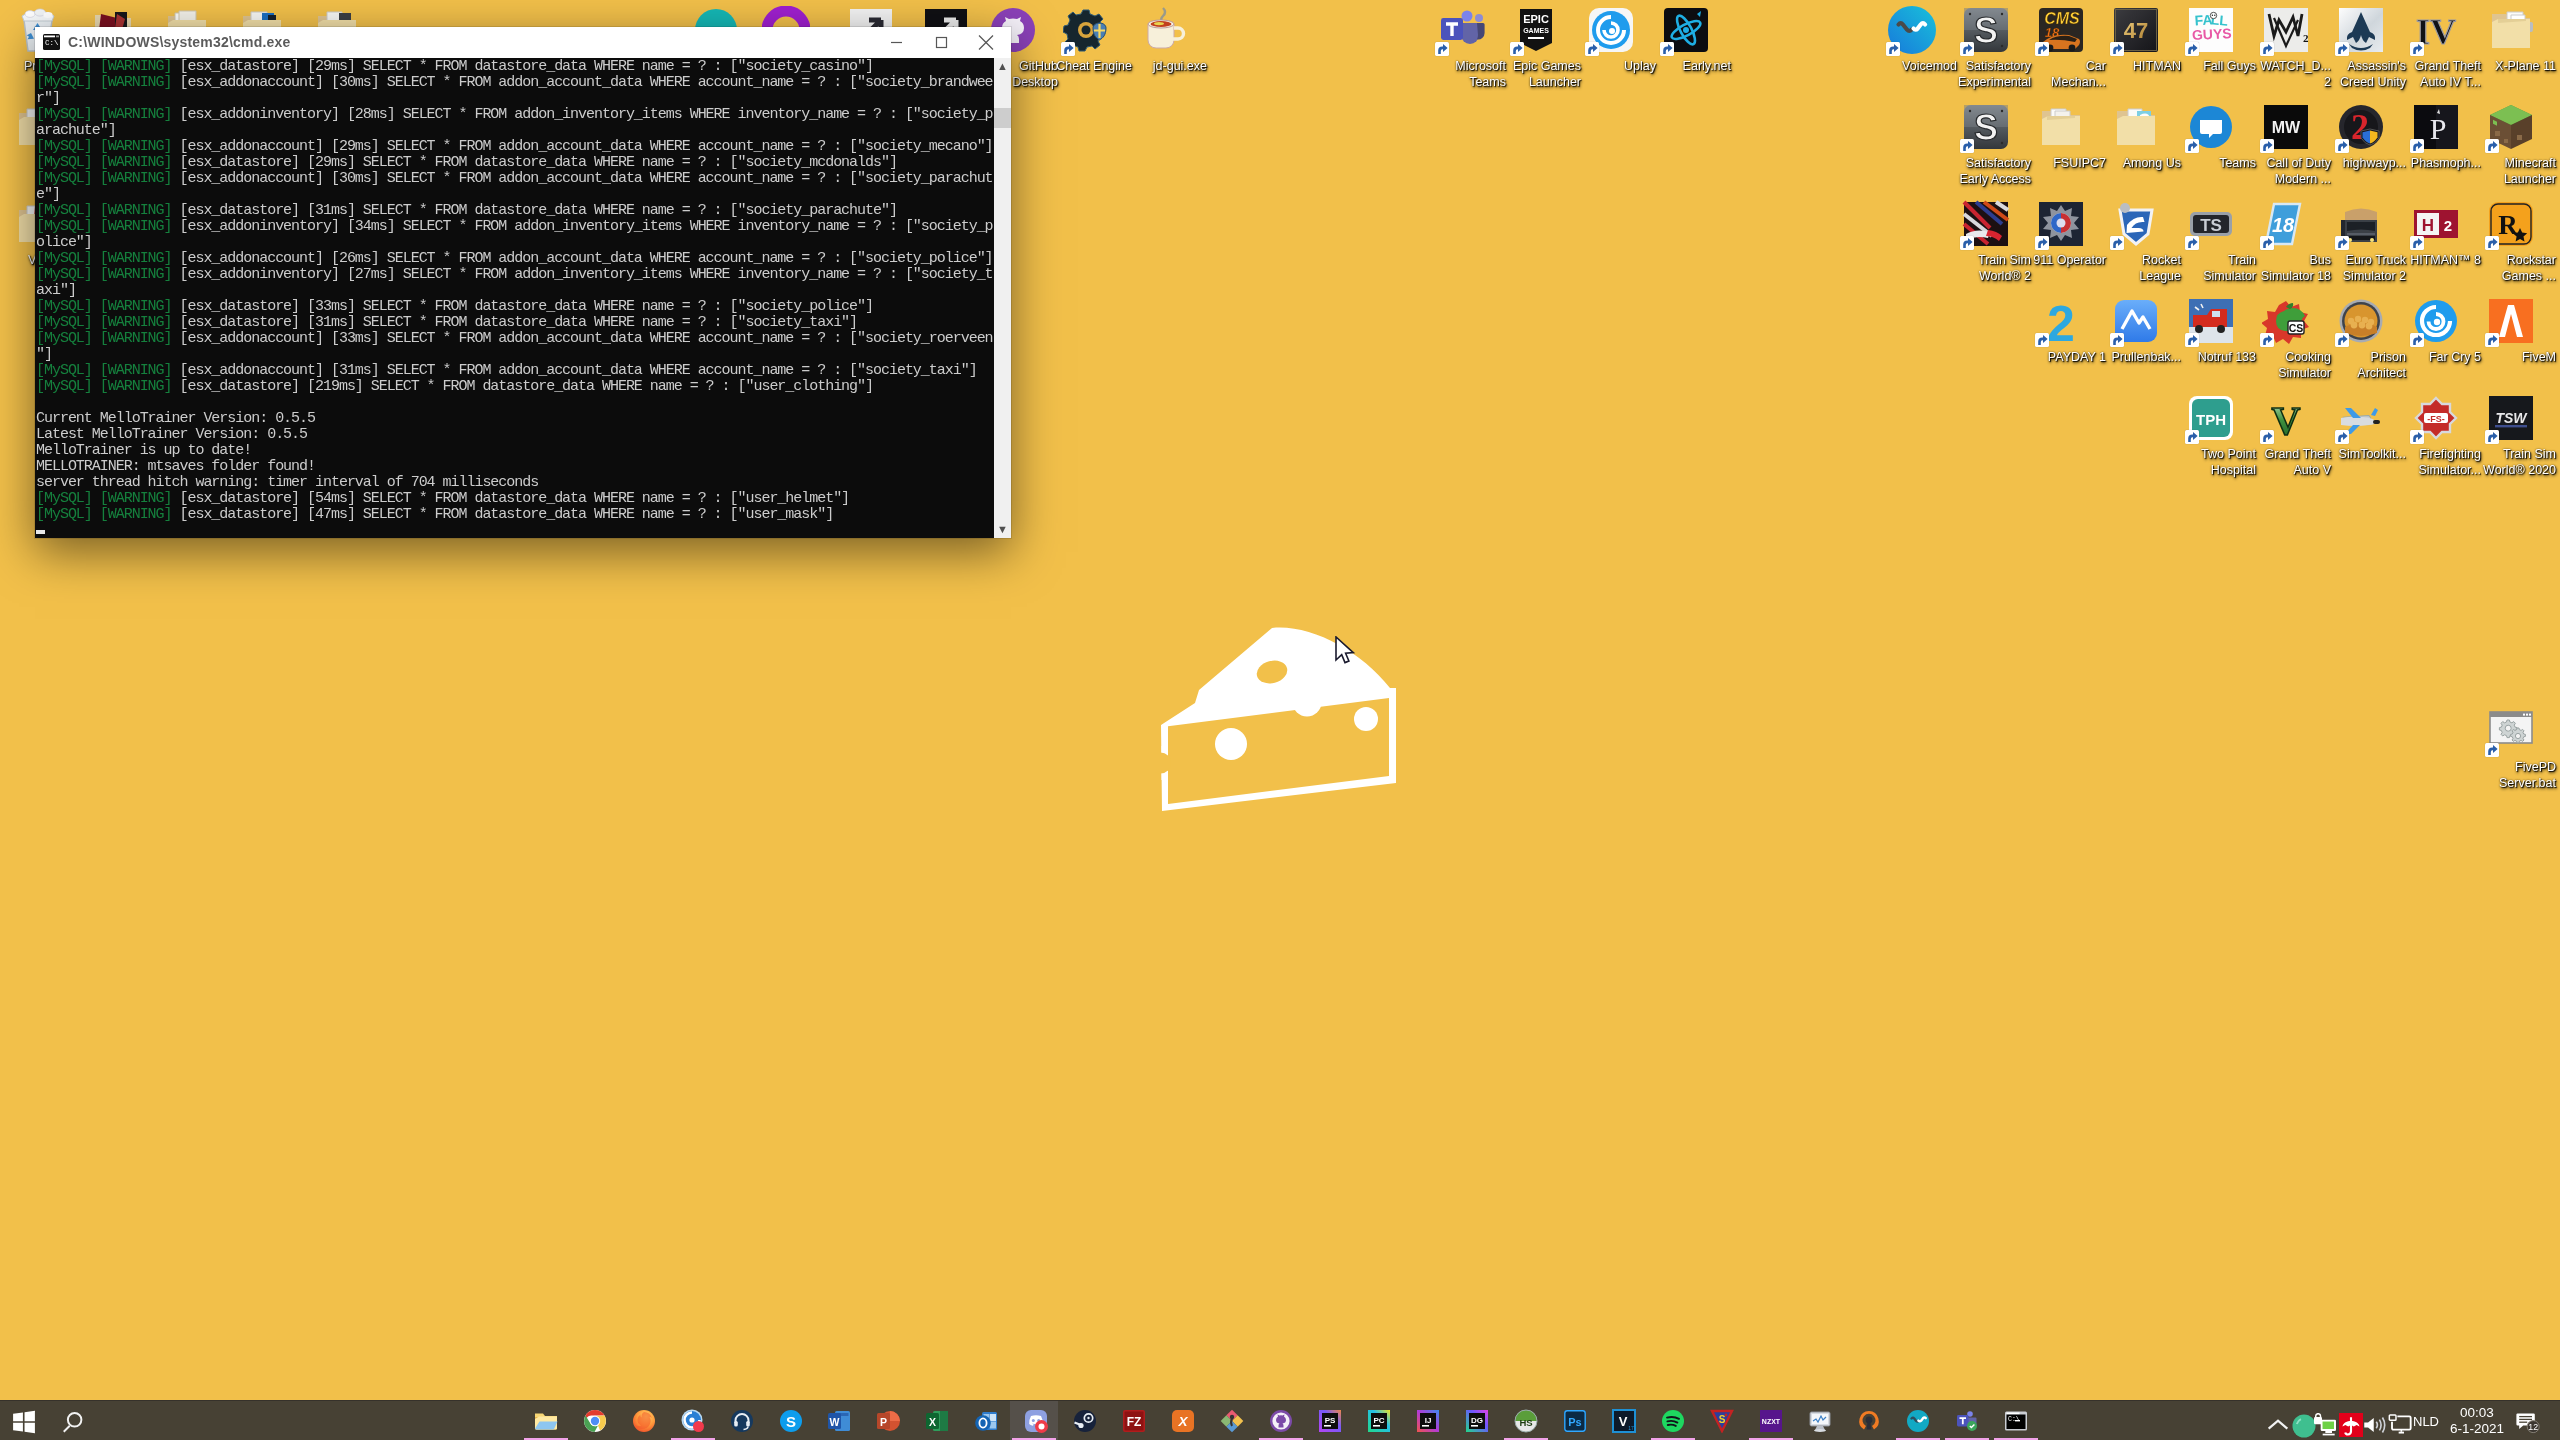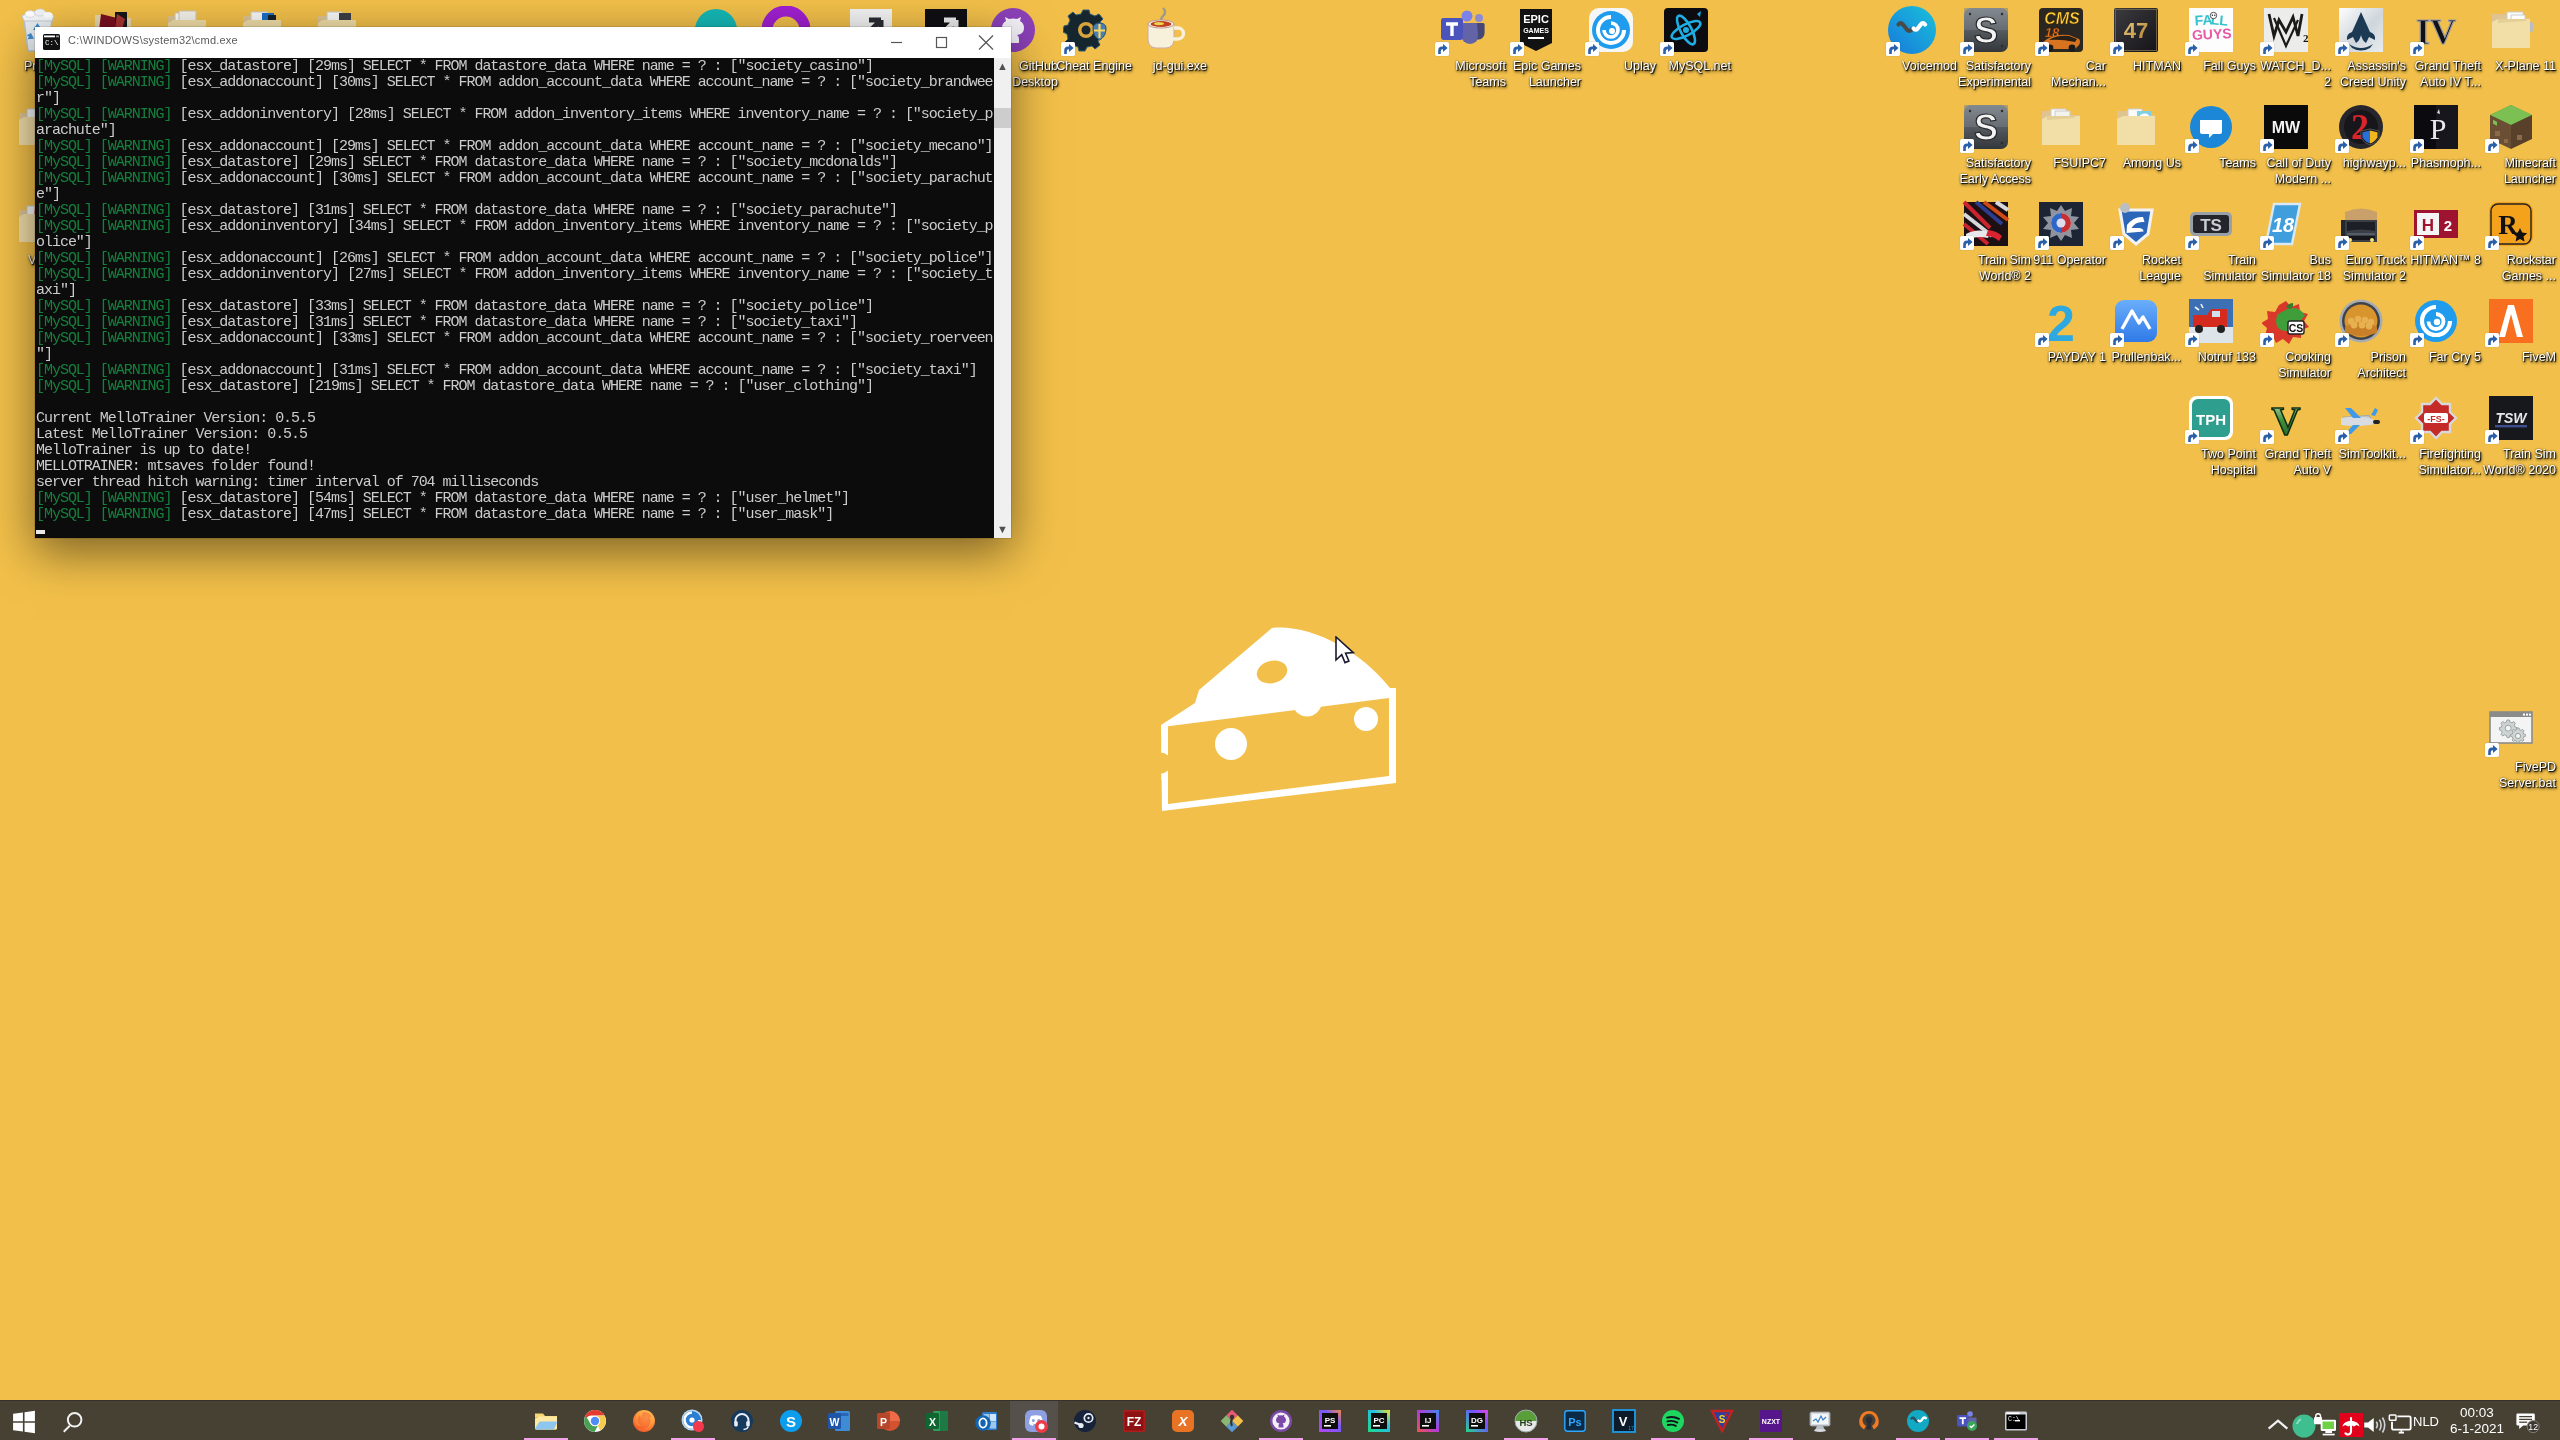--- a/index.html
+++ b/index.html
@@ -18,21 +18,21 @@
   text-shadow: 1px 1px 1px rgba(0,0,0,.95), 1px 2px 3px rgba(0,0,0,.85), 0 0 2px rgba(0,0,0,.6);
 }
 .sc { position:absolute; left:-2px; bottom:-2px; width:14px; height:14px; background:#fff;
   border-radius:1.5px; box-shadow:0 0 1px rgba(0,0,0,.35); }
 .sc svg { position:absolute; left:1px; top:1px; }
 
 #win { position:absolute; left:35px; top:27px; width:976px; height:511px;
   box-shadow: 0 14px 45px rgba(0,0,0,.5), 0 0 0 1px rgba(0,0,0,.1); background:#0c0c0c; }
 #tbar { position:absolute; left:0; top:0; width:100%; height:31px; background:#fff; }
 #tbar .ticon { position:absolute; left:8px; top:7px; width:17px; height:16px; }
-#tbar .ttext { position:absolute; left:33px; top:7px; font-size:11px; color:#5b5b5b; letter-spacing:0.2px; }
+#tbar .ttext { position:absolute; left:33px; top:7px; font-size:14px; color:#5b5b5b; letter-spacing:0.2px;font-weight:bold; }
 #cap { position:absolute; right:0; top:0; height:31px; }
 #cbody { position:absolute; left:0; top:31px; width:100%; height:480px; background:#0c0c0c; overflow:hidden; }
 #ccur { position:absolute; left:1px; top:472px; width:9px; height:4px; background:#e8e8e8; }
 #ctext { position:absolute; left:1px; top:1px; margin:0;
   font-family:"Liberation Mono", monospace; font-size:15px; line-height:16px; letter-spacing:-1.03px;
   color:#cccccc; white-space:pre; }
 #ctext .y { color:#15803d; }
 #sbar { position:absolute; right:0; top:0; width:17px; height:480px; background:#f0f0f0; }
 #sbar .th { position:absolute; left:0; top:50px; width:17px; height:20px; background:#cdcdcd; }
 #sbar .ar { position:absolute; left:0; width:17px; height:17px; color:#505050; font-size:11px; text-align:center; line-height:17px; font-family:"Liberation Sans"; }
@@ -260,21 +260,21 @@
     <ellipse cx="24" cy="24" rx="16" ry="5.5" fill="none" stroke="#1eaee4" stroke-width="2.6" transform="rotate(62 24 24)"></ellipse>
     <circle cx="24" cy="24" r="3" fill="#1eaee4"></circle>
     <path d="M35 8 l4 -3 -1 6z" fill="#1eaee4"></path>
   </svg>
         <b class="sc">
           <svg width="13" height="13" viewBox="0 0 13 13">
             <path d="M2.2 11 V7.4 Q2.2 3.4 6.3 3.4 H7.0 V1.0 L11.6 5 7.0 9.0 V6.2 H6.4 Q4.8 6.2 4.8 8.2 V11 Z" fill="#2a5faa"></path>
           </svg>
         </b>
       </div>
-  <div class="lb">MySQL.net</div>
+  <div class="lb">Early.net</div>
 </div>
 
 <div class="ic" style="left:1867px;top:6px">
   <div class="im">
         <svg width="48" height="48" viewBox="0 0 48 48">
     <defs>
             <linearGradient id="vmg" x1="0" y1="1" x2="1" y2="0">
               <stop offset="0" stop-color="#1779db"></stop>
               <stop offset="1" stop-color="#19c1da"></stop>
             </linearGradient>

